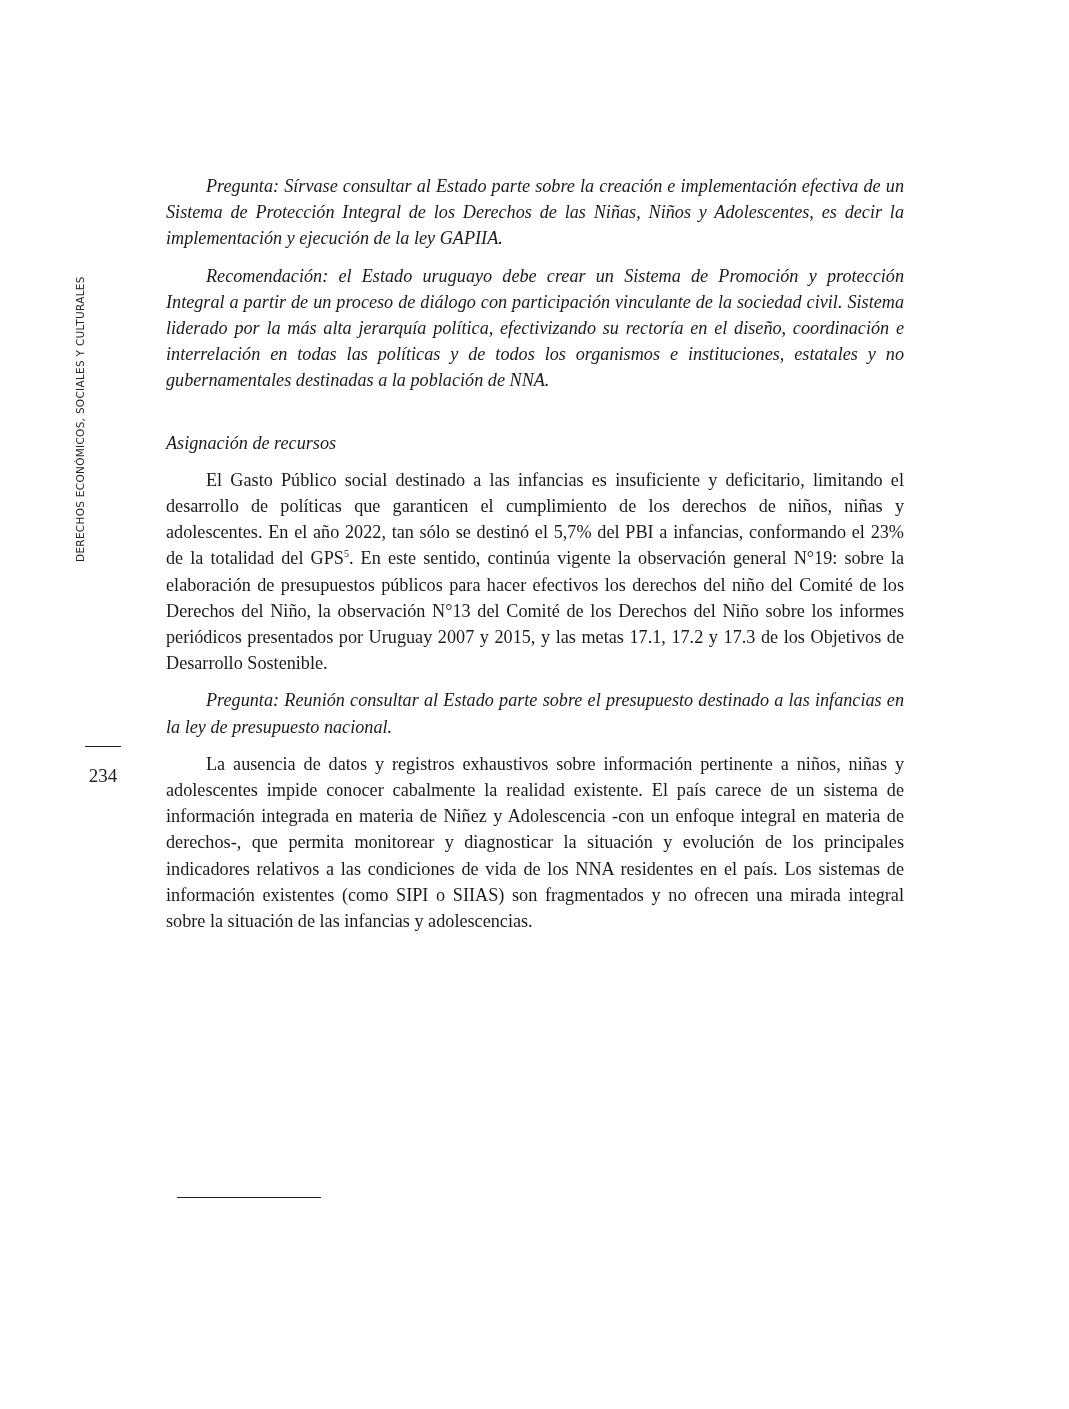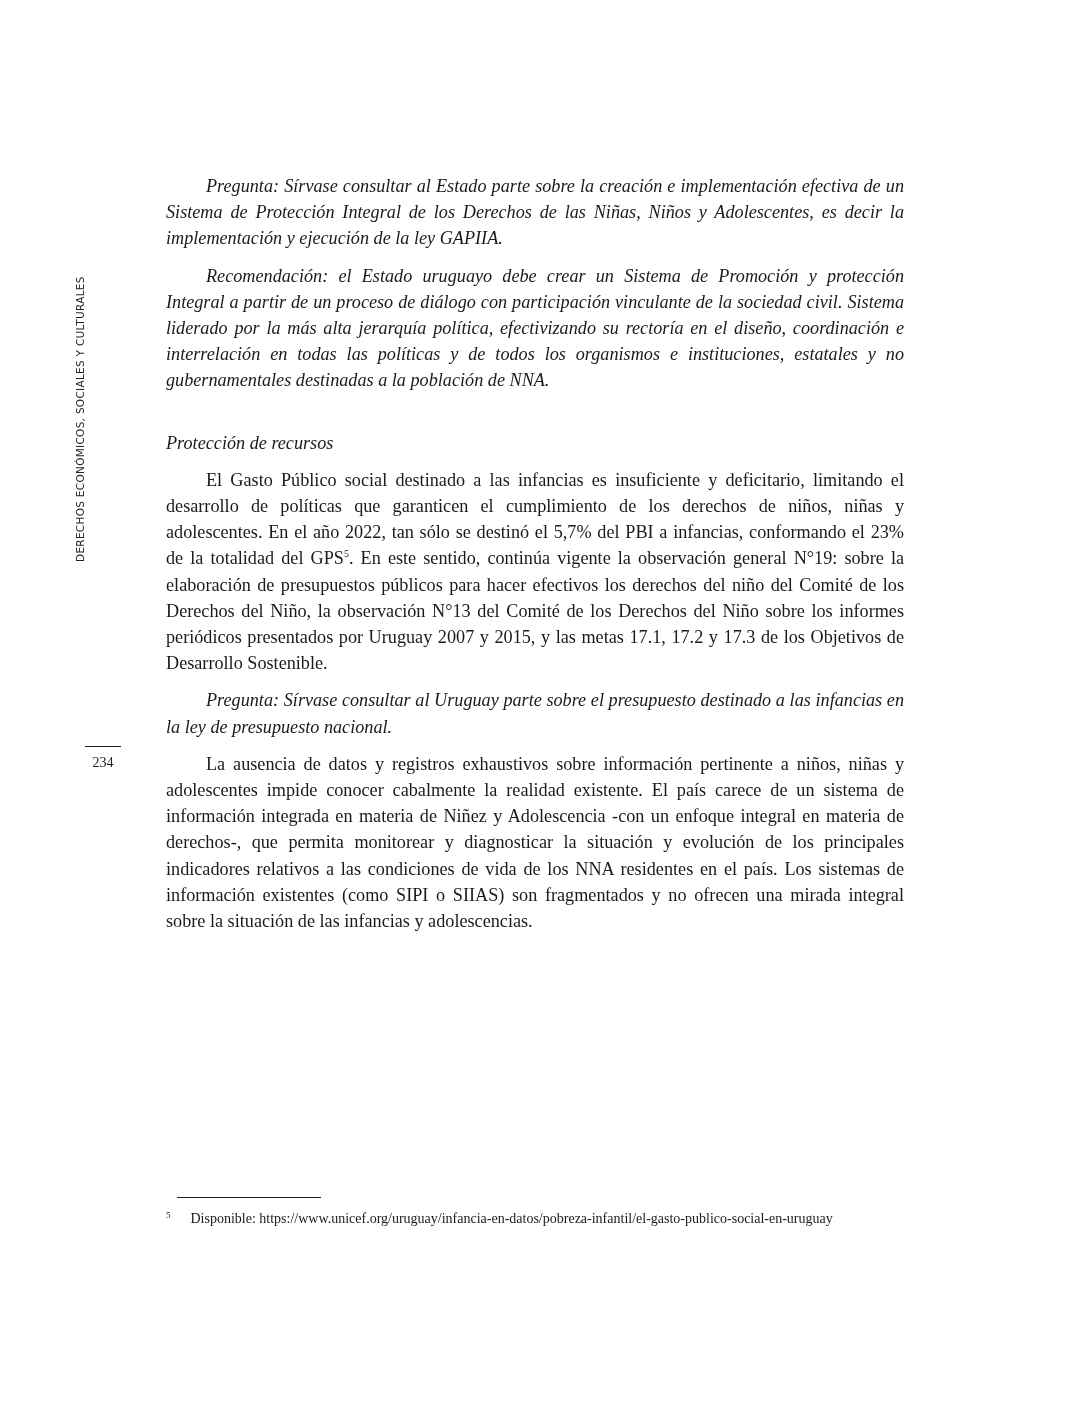--- a/index.html
+++ b/index.html
@@ -6,22 +6,22 @@
     body { width: 1069px; height: 1409px; position: relative; overflow: hidden; color: #1a1a1a; }
     .page { position: absolute; left: 0; top: 0; width: 1069px; height: 1409px; }
     .side-header {
       position: absolute; left: 74px; top: 562px;
       transform: rotate(-90deg); transform-origin: left top;
       font-family: "DejaVu Sans", sans-serif; font-size: 10.5px; letter-spacing: 0.3px;
       color: #222; white-space: nowrap;
     }
     .page-number {
       position: absolute; left: 85px; top: 746px; width: 36px;
-      border-top: 1.3px solid #222; padding-top: 8px;
-      font-family: "Liberation Serif", serif; font-size: 14px; color: #222; text-align: center;
+      border-top: 1.3px solid #222; padding-top: 18px;
+      font-family: "Liberation Serif", serif; font-size: 19px; color: #222; text-align: center;
     }
     .body-text {
       position: absolute; left: 166px; top: 162px; width: 738px;
       font-family: "Liberation Serif", serif; font-size: 18.2px; line-height: 26.2px;
       text-align: justify; hyphens: manual;
     }
     .body-text p { margin: 0; }
     .indent { text-indent: 40px; }
     .italic { font-style: italic; }
     .lead { font-weight: normal; font-style: italic; }
@@ -46,28 +46,27 @@
   <div class="side-header">DERECHOS ECONÓMICOS, SOCIALES Y CULTURALES</div>
 
   <div class="page-number">234</div>
 
   <div class="body-text">
 
     <p class="indent italic gap-s"><span class="lead">Pregunta:</span><span> Sírvase consultar al Estado parte sobre la creación e implementación efectiva de un Sistema de Protección Integral de los Derechos de las Niñas, Niños y Adolescentes, es decir la implementación y ejecución de la ley GAPIIA.</span></p>
 
     <p class="indent italic gap-s"><span class="lead">Recomendación:</span><span> el Estado uruguayo debe crear un Sistema de Promoción y protección Integral a partir de un proceso de diálogo con participación vinculante de la sociedad civil. Sistema liderado por la más alta jerarquía política, efectivizando su rectoría en el diseño, coordinación e interrelación en todas las políticas y de todos los organismos e instituciones, estatales y no gubernamentales destinadas a la población de NNA.</span></p>
 
-    <p class="section-title">Protección de recursos</p>
+    <p class="section-title">Asignación de recursos</p>
 
     <p class="indent gap-s"><span>El Gasto Público social destinado a las infancias es insuficiente y deficitario, limitando el desarrollo de políticas que garanticen el cumplimiento de los derechos de niños, niñas y adolescentes. En el año 2022, tan sólo se destinó el 5,7% del PBI a infancias, conformando el 23% de la totalidad del GPS</span><sup>5</sup><span>. En este sentido, continúa vigente la observación general N°19: sobre la elaboración de presupuestos públicos para hacer efectivos los derechos del niño del Comité de los Derechos del Niño, la observación N°13 del Comité de los Derechos del Niño sobre los informes periódicos presentados por Uruguay 2007 y 2015, y las metas 17.1, 17.2 y 17.3 de los Objetivos de Desarrollo Sostenible.</span></p>
 
-    <p class="indent italic gap-m"><span class="lead">Pregunta:</span><span> Sírvase consultar al Uruguay parte sobre el presupuesto destinado a las infancias en la ley de presupuesto nacional.</span></p>
+    <p class="indent italic gap-m"><span class="lead">Pregunta:</span><span> Reunión consultar al Estado parte sobre el presupuesto destinado a las infancias en la ley de presupuesto nacional.</span></p>
 
 
 
     <p class="indent gap-s">La ausencia de datos y registros exhaustivos sobre información pertinente a niños, niñas y adolescentes impide conocer cabalmente la realidad existente. El país carece de un sistema de información integrada en materia de Niñez y Adolescencia -con un enfoque integral en materia de derechos-, que permita monitorear y diagnosticar la situación y evolución de los principales indicadores relativos a las condiciones de vida de los NNA residentes en el país. Los sistemas de información existentes (como SIPI o SIIAS) son fragmentados y no ofrecen una mirada integral sobre la situación de las infancias y adolescencias.</p>
   </div>
 
   <div class="fn-rule"></div>
 
-  <div class="footnote"><span class="fn-mark">5</span><span>Disponible: https://www.unicef.org/uruguay/infancia-en-datos/pobreza-infantil/el-gasto-publico-social-en-uruguay</span></div>
 
 </div>
 
 </body></html>

